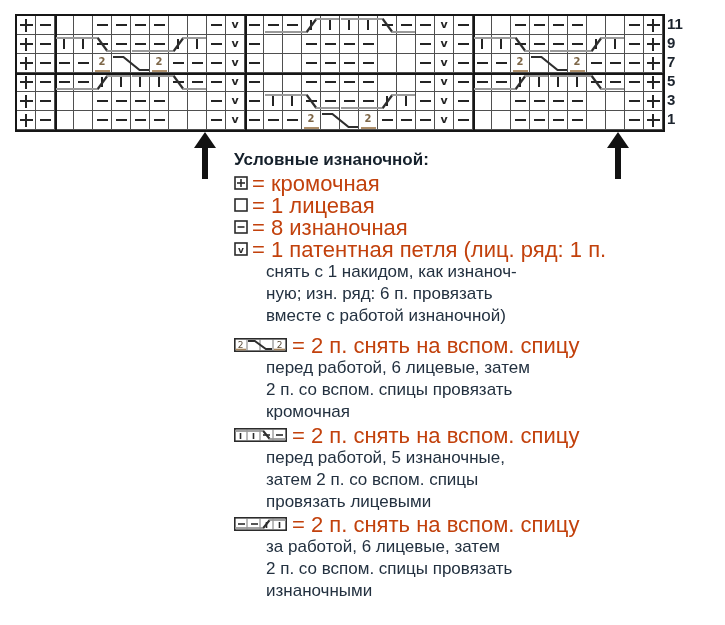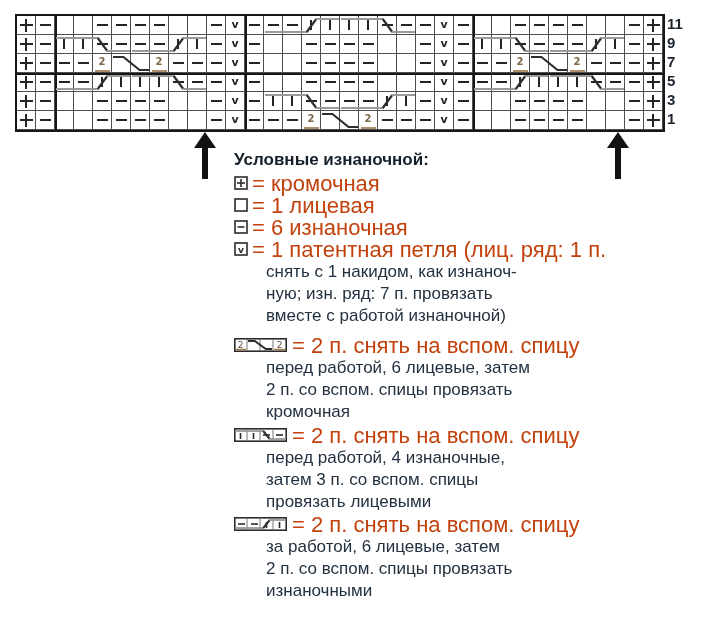--- a/index.html
+++ b/index.html
@@ -352,28 +352,28 @@
       </svg></div>
     <div class="lg-first" style="left: 252px; top: 173px;">= кромочная</div>
     <div class="lg-sym" style="left: 234px; top: 198px;"><svg width="14" height="14">
         <rect x="1" y="1" width="12" height="12" fill="none" stroke="#2b2b2b" stroke-width="1.6"></rect>
       </svg></div>
     <div class="lg-first" style="left: 252px; top: 195px;">= 1 лицевая</div>
     <div class="lg-sym" style="left: 234px; top: 220px;"><svg width="14" height="14">
         <rect x="1" y="1" width="12" height="12" fill="none" stroke="#2b2b2b" stroke-width="1.6"></rect>
         <line x1="3.5" y1="7" x2="10.5" y2="7" stroke="#2b2b2b" stroke-width="1.6"></line>
       </svg></div>
-    <div class="lg-first" style="left: 252px; top: 217px;">= 6 изнаночная</div>
+    <div class="lg-first" style="left: 252px; top: 217px;">= 8 изнаночная</div>
     <div class="lg-sym" style="left: 234px; top: 242px;"><svg width="14" height="14">
         <rect x="1" y="1" width="12" height="12" fill="none" stroke="#2b2b2b" stroke-width="1.6"></rect>
         <text x="7" y="10.5" text-anchor="middle" font-size="9" font-weight="bold" font-family="DejaVu Sans" fill="#2b2b2b">v</text>
       </svg></div>
     <div class="lg-first" style="left: 252px; top: 239px;">= 1 патентная петля (лиц. ряд: 1 п.</div>
     <div class="lg-cont" style="left: 266px; top: 261px;">снять с 1 накидом, как изнаноч-</div>
-    <div class="lg-cont" style="left: 266px; top: 283px;">ную; изн. ряд: 7 п. провязать</div>
+    <div class="lg-cont" style="left: 266px; top: 283px;">ную; изн. ряд: 6 п. провязать</div>
     <div class="lg-cont" style="left: 266px; top: 305px;">вместе с работой изнаночной)</div>
     <div class="lg-sym" style="left: 234px; top: 338px;"><svg width="53" height="14">
         <rect x="0.8" y="0.8" width="51.4" height="12.4" fill="none" stroke="#2b2b2b" stroke-width="1.6"></rect>
         <line x1="13" y1="1" x2="13" y2="13" stroke="#777" stroke-width="1"></line>
         <line x1="26" y1="1" x2="26" y2="13" stroke="#777" stroke-width="1"></line>
         <line x1="39" y1="1" x2="39" y2="13" stroke="#777" stroke-width="1"></line>
         <text x="6.5" y="10" text-anchor="middle" font-size="9" font-family="DejaVu Sans" fill="#5d4f3d">2</text>
         <text x="45.5" y="10" text-anchor="middle" font-size="9" font-family="DejaVu Sans" fill="#5d4f3d">2</text>
         <path d="M2 11.5 L 12 11.5" stroke="#a5835a" stroke-width="1.6" fill="none"></path>
         <path d="M 40 11.5 L 51 11.5" stroke="#a5835a" stroke-width="1.6" fill="none"></path>
@@ -390,22 +390,22 @@
         <line x1="39" y1="1" x2="39" y2="13" stroke="#777" stroke-width="1"></line>
         <line x1="6.5" y1="5" x2="6.5" y2="11" stroke="#2b2b2b" stroke-width="1.6"></line>
         <line x1="19.5" y1="5" x2="19.5" y2="11" stroke="#2b2b2b" stroke-width="1.6"></line>
         <line x1="29" y1="7" x2="36" y2="7" stroke="#2b2b2b" stroke-width="1.6"></line>
         <line x1="42" y1="7" x2="49" y2="7" stroke="#2b2b2b" stroke-width="1.6"></line>
         <path d="M1 3 L 29.9 3" stroke="#999" stroke-width="1.8" fill="none"></path>
         <path d="M 29.25 3 L 35.75 11" stroke="#2e2e2e" stroke-width="2" fill="none"></path>
         <path d="M 35.36 11 L 52 11" stroke="#999" stroke-width="1.8" fill="none"></path>
       </svg></div>
     <div class="lg-first" style="left: 292px; top: 425px;">= 2 п. снять на вспом. спицу</div>
-    <div class="lg-cont" style="left: 266px; top: 447px;">перед работой, 4 изнаночные,</div>
-    <div class="lg-cont" style="left: 266px; top: 469px;">затем 3 п. со вспом. спицы</div>
+    <div class="lg-cont" style="left: 266px; top: 447px;">перед работой, 5 изнаночные,</div>
+    <div class="lg-cont" style="left: 266px; top: 469px;">затем 2 п. со вспом. спицы</div>
     <div class="lg-cont" style="left: 266px; top: 491px;">провязать лицевыми</div>
     <div class="lg-sym" style="left: 234px; top: 517px;"><svg width="53" height="14">
         <rect x="0.8" y="0.8" width="51.4" height="12.4" fill="none" stroke="#2b2b2b" stroke-width="1.6"></rect>
         <line x1="13" y1="1" x2="13" y2="13" stroke="#777" stroke-width="1"></line>
         <line x1="26" y1="1" x2="26" y2="13" stroke="#777" stroke-width="1"></line>
         <line x1="39" y1="1" x2="39" y2="13" stroke="#777" stroke-width="1"></line>
         <line x1="4" y1="7" x2="11" y2="7" stroke="#2b2b2b" stroke-width="1.6"></line>
         <line x1="17" y1="7" x2="24" y2="7" stroke="#2b2b2b" stroke-width="1.6"></line>
         <line x1="32.5" y1="5" x2="32.5" y2="11" stroke="#2b2b2b" stroke-width="1.6"></line>
         <line x1="45.5" y1="5" x2="45.5" y2="11" stroke="#2b2b2b" stroke-width="1.6"></line>

